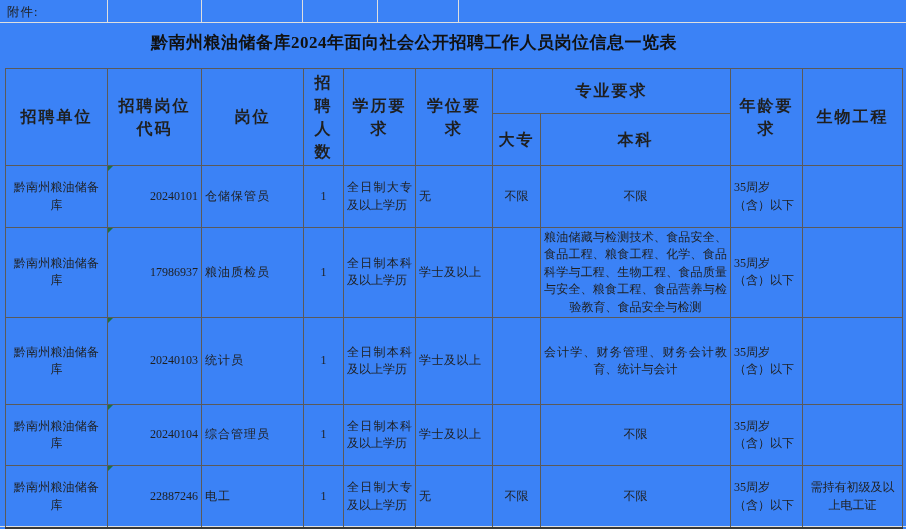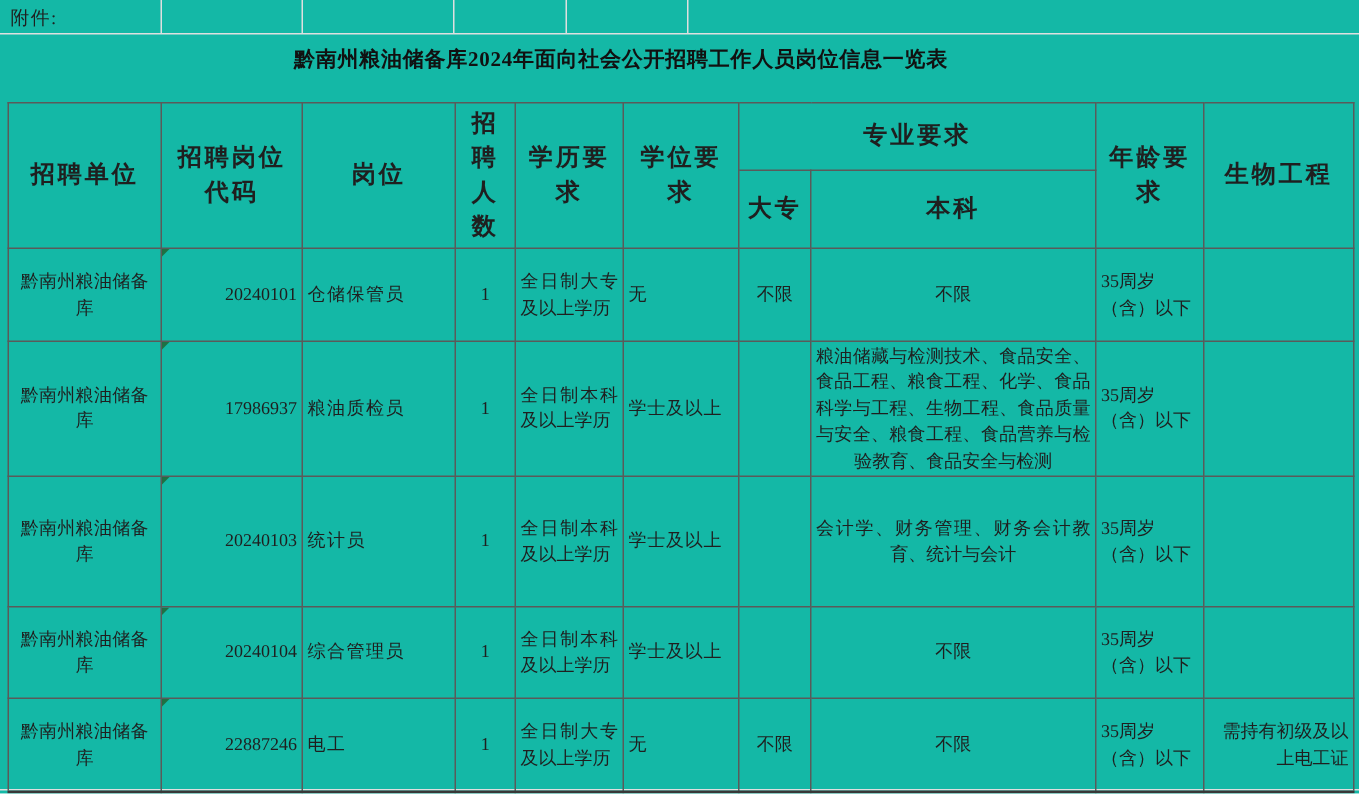--- a/index.html
+++ b/index.html
@@ -1,31 +1,31 @@
 <!DOCTYPE html>
 <html><head>
 <meta charset="utf-8">
 <style>
   html,body{margin:0;padding:0;background:#ffffff;}
   .screen{
-    position:relative;width:906px;height:529px;background:#14b8a6;overflow:hidden;
+    position:relative;width:906px;height:529px;background:#3b82f6;overflow:hidden;
     font-family:"Liberation Serif","DejaVu Serif",serif;color:#1f1f1f;
   }
   
   .gridline{position:absolute;background:#dfdfdf;}
   .gridline.h{height:1px;}
   .gridline.v{width:1px;}
 
   .attachment{
     position:absolute;top:4px;left:7px;font-size:12.5px;color:#1f1f1f;
     letter-spacing:1px;
   }
   .doc-title{
     position:absolute;top:31px;left:0;width:828px;text-align:center;
-    font-size:14px;font-weight:bold;color:#111;letter-spacing:0.5px;
+    font-size:17px;font-weight:bold;color:#111;letter-spacing:0.5px;
   }
 
   table.jobs{
     position:absolute;top:68px;left:5px;width:897px;
     border-collapse:collapse;table-layout:fixed;
     font-size:12px;color:#1f1f1f;
   }
   table.jobs th, table.jobs td{
     border:1px solid #5a5a5a;
     vertical-align:middle;
@@ -41,21 +41,21 @@
   }
   td.c-unit{text-align:center;letter-spacing:0.2px;}
   td.c-code{text-align:right;font-size:12px;}
   td.c-pos{text-align:left;letter-spacing:1px;}
   td.c-count{text-align:center;}
   td.c-edu{text-align:justify;text-align-last:left;}
   td.c-degree{text-align:left;letter-spacing:0.5px;}
   td.c-college{text-align:center;}
   td.c-bachelor{text-align:justify;text-align-last:center;}
   td.c-age{text-align:left;}
-  td.c-other{text-align:right;}
+  td.c-other{text-align:center;}
 
   
   .tri{
     position:absolute;top:0;left:0;width:0;height:0;
     border-top:5px solid #1e7145;border-right:5px solid transparent;
   }
 </style>
 </head>
 <body>
 

